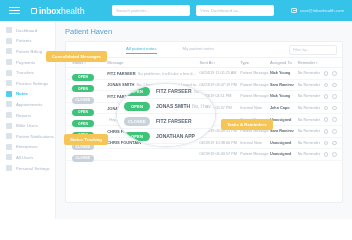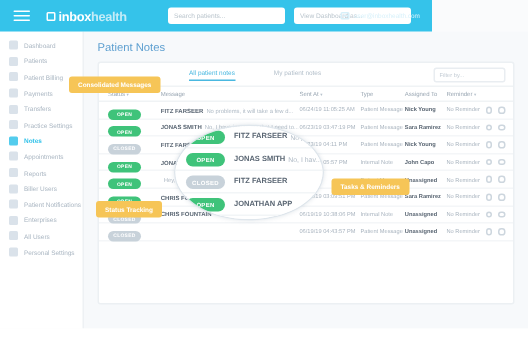--- a/index.html
+++ b/index.html
@@ -6,21 +6,21 @@
   html, body {
     width: 352px; height: 219px;
     font-family: "Liberation Sans", sans-serif;
     background: #ffffff;
     overflow: hidden;
   }
   #app { position: relative; width: 352px; height: 219px; background:#fafbfc; }
 
   
   .topbar {
-    position:absolute; top:0; left:0; width:288px; height:21px;
+    position:absolute; top:0; left:0; width:352px; height:21px;
     background:#35c3ea; display:flex; align-items:center; z-index:20;
   }
   .burger { width:11px; height:8px; margin-left:9px; display:flex; flex-direction:column; justify-content:space-between; }
   .burger i { display:block; height:1.4px; background:#fff; border-radius:1px; }
   .brand { margin-left:11px; display:flex; align-items:center; gap:2px; }
   .brand-mark { width:6px; height:6px; border:1.2px solid #fff; border-radius:1px; }
   .brand-txt { font-size:8.5px; font-weight:bold; color:#ffffff; letter-spacing:-0.2px; }
   .brand-txt .lt { color:#c4ecf7; font-weight:bold; }
   .tb-input {
     height:11px; border-radius:2px; background:#ffffff;
@@ -197,21 +197,21 @@
     <span class="ico"></span>
     <span class="lbl">All Users</span>
   </div>
   <div class="side-item ">
     <span class="ico"></span>
     <span class="lbl">Personal Settings</span>
   </div>
     </div>
 
   <div class="main">
-    <div class="page-title">Patient Notes</div>
+    <div class="page-title">Patient Haven</div>
 
     <div class="card">
 
       <div class="filter-box">Filter by...</div>
 
       <div class="tabs" id="tabs">
   <div class="tab active">All patient notes</div>
   <div class="tab ">My patient notes</div>
         </div>
 

